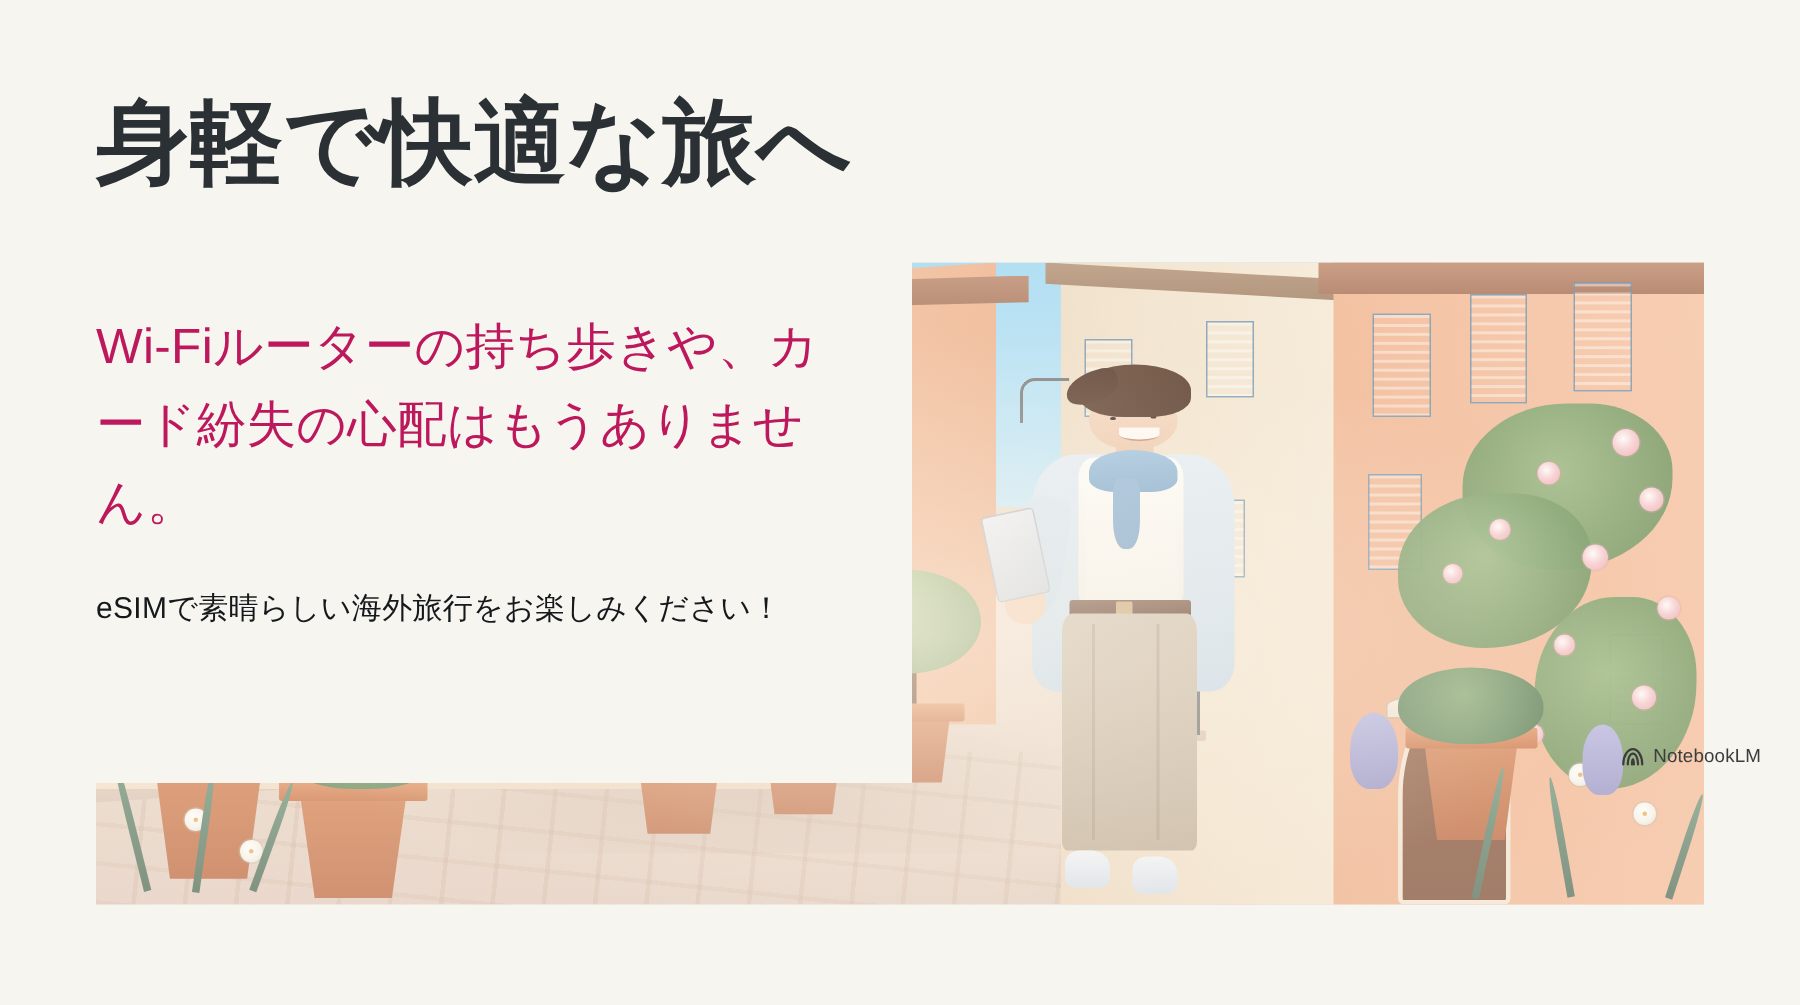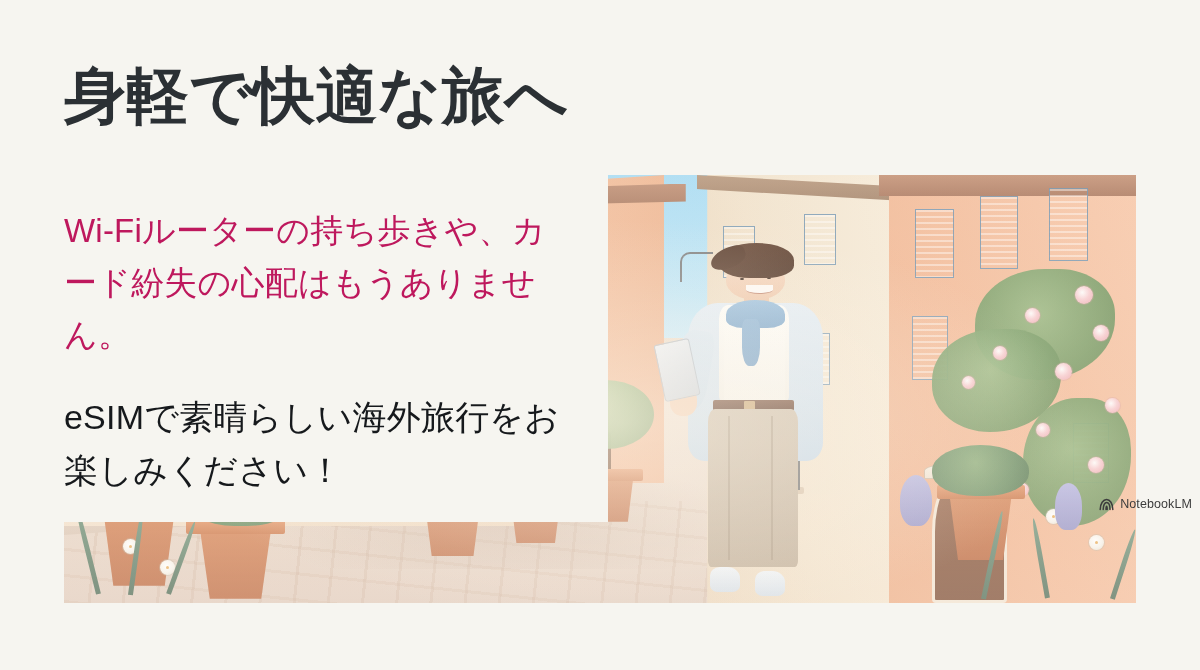--- a/index.html
+++ b/index.html
@@ -367,30 +367,30 @@
     width:500px;
   }
   .para-lead{
     font-size:33px;
     line-height:1.58;
     color:#be185d;
     letter-spacing:.2px;
   }
   .para-sub{
     margin-top:30px;
-    font-size:34px;
+    font-size:20px;
     line-height:1.55;
     color:#16191c;
     letter-spacing:.2px;
   }
 
   
   .watermark{
     position:absolute;
-    right:8px; bottom:16px;
+    right:26px; bottom:16px;
     display:flex; align-items:center; gap:6px;
     color:#3c3c3c;
     font-size:12.5px;
     letter-spacing:.1px;
   }
   .wm-icon{ display:block; }
 </style>
 </head>
 <body>
 

